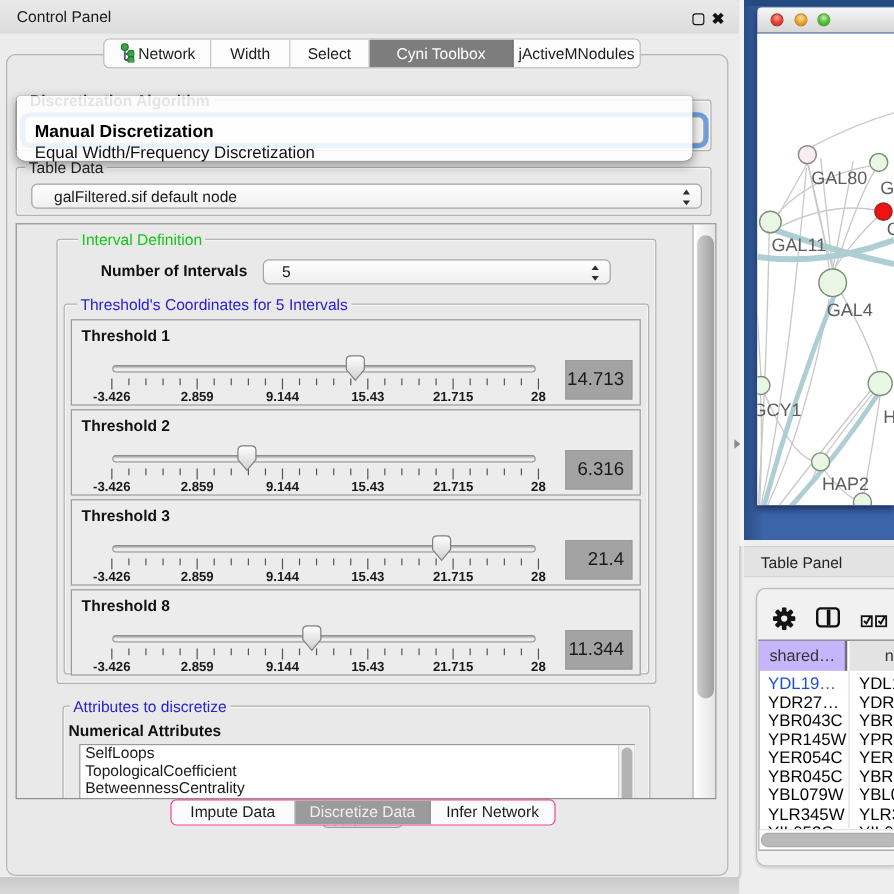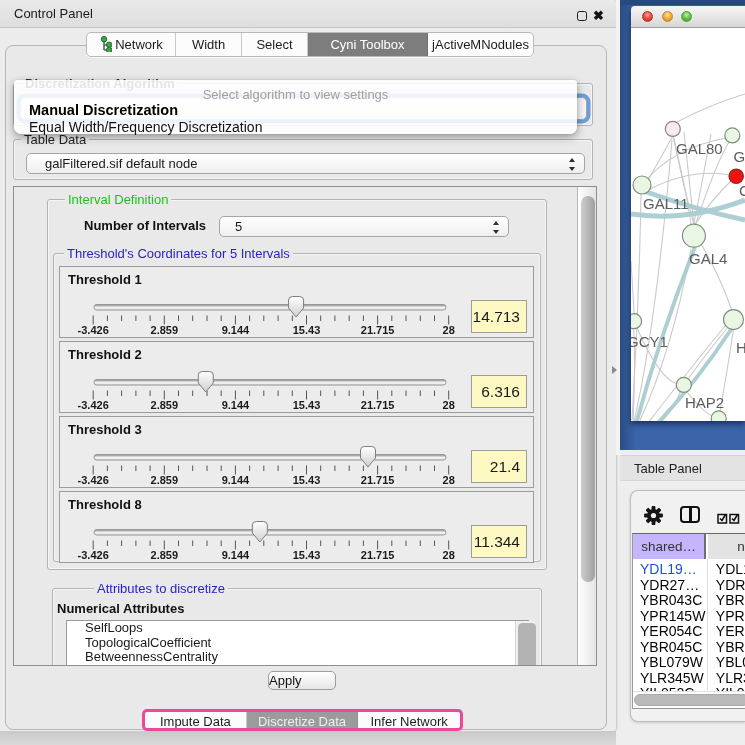--- a/index.html
+++ b/index.html
@@ -25,25 +25,25 @@
 .updn i{position:absolute;left:0;width:0;height:0;border-left:3.5px solid transparent;border-right:3.5px solid transparent;}
 .updn i.u{top:0;border-bottom:4.5px solid #2e2e2e;}
 .updn i.d{bottom:0;border-top:4.5px solid #2e2e2e;}
 
 #spane{left:13px;top:186px;width:584px;height:480px;border:1px solid #8e8e8e;background:#e9e9e9;overflow:hidden;}
 #vsb{left:563px;top:0;width:20px;height:478px;background:linear-gradient(90deg,#ffffff,#e2e2e2);border-left:1px solid #b5b5b5;}
 #vsbthumb{left:2.5px;top:9px;width:14px;height:386px;border-radius:7px;background:linear-gradient(90deg,#cdcdcd,#9f9f9f);}
 
 .trow{position:absolute;left:45px;width:475px;height:72px;background:#ececec;border:1px solid #9b9b9b;}
 .trow .tt{position:absolute;left:8px;top:5px;font-size:13px;font-weight:bold;color:#111;}
-.tfield{position:absolute;left:411px;top:32.5px;width:56px;height:33px;background:#fef9c3;border:1px solid #9c9c9c;font-size:15.5px;color:#1a1a1a;text-align:right;padding:0 6px 0 0;line-height:31px;}
+.tfield{position:absolute;left:411px;top:32.5px;width:56px;height:33px;background:#a3a3a3;border:1px solid #9c9c9c;font-size:15.5px;color:#1a1a1a;text-align:right;padding:0 6px 0 0;line-height:31px;}
 .list{position:absolute;background:#fff;border:1px solid #9a9a9a;font-size:13px;color:#1a1a1a;}
-.list div{padding-left:18px;height:14.5px;line-height:14.5px;}
+.list div{padding-left:4px;height:14.5px;line-height:14.5px;}
 #apply{left:268px;top:671px;width:68px;height:19px;background:linear-gradient(#ffffff,#e6e6e6);border:1px solid #9d9d9d;border-radius:5px;text-align:left;line-height:17px;font-size:13px;color:#111;}
-#bottabs{z-index:5;left:142px;top:709px;width:321px;height:22px;background:#fbfbfb;border:3px solid #ec4899;border-radius:5px;display:flex;overflow:hidden;}
+#bottabs{z-index:5;left:142px;top:666px;width:321px;height:22px;background:#fbfbfb;border:1px solid #ec4899;border-radius:5px;display:flex;overflow:hidden;}
 #bottabs .seg{height:100%;line-height:20px;font-size:13px;color:#1c1c1c;text-align:center;border-right:1px solid #c9c9c9;}
 #bottabs .seg.on{background:#9b9b9b;color:#efefef;border-right:1px solid #8d8d8d;}
 #bottabs .seg.last{border-right:none;}
 #deskstrip{left:0;top:731px;width:616px;height:14px;background:linear-gradient(#c9c9c9,#dadada);}
 
 #bluewin{left:620px;top:0;width:125px;height:450px;background:linear-gradient(90deg,#2b4d84 0px,#3b64a9 16px);}
 #bluewin .topedge{position:absolute;left:0;top:0;width:100%;height:5px;background:#274a80;}
 #macwin{left:631px;top:6px;width:114px;height:415px;box-shadow:0 3px 6px rgba(0,0,30,0.55);}
 #mactitle{left:0;top:0;width:114px;height:22px;background:linear-gradient(#f6f6f6,#d7d7d7);border-bottom:1px solid #9f9f9f;border-radius:4px 0 0 0;}
 .light{position:absolute;top:5px;width:11px;height:11px;border-radius:50%;}
@@ -164,21 +164,21 @@
             <text x="163.4" y="41" font-size="11" font-weight="bold" fill="#1a1a1a" text-anchor="middle" font-family="Liberation Sans, sans-serif">9.144</text>
             <text x="234.5" y="41" font-size="11" font-weight="bold" fill="#1a1a1a" text-anchor="middle" font-family="Liberation Sans, sans-serif">15.43</text>
             <text x="305.6" y="41" font-size="11" font-weight="bold" fill="#1a1a1a" text-anchor="middle" font-family="Liberation Sans, sans-serif">21.715</text>
             <text x="376.7" y="41" font-size="11" font-weight="bold" fill="#1a1a1a" text-anchor="middle" font-family="Liberation Sans, sans-serif">28</text>
             <path d="M184.36 3.5 L191.36 3.5 Q195.36 3.5 195.36 7 L195.36 15 L187.86 24 L180.36 15 L180.36 7 Q180.36 3.5 184.36 3.5 Z" fill="url(#gt)" stroke="#7e7e7e" stroke-width="1"></path>
           </svg></div>
       <div class="tfield">11.344</div>
     </div>
 
     <div class="group" style="left:38px;top:401px;width:490px;height:84px;"></div>
-    <div class="gtitle" style="left:44px;top:394px;color:#2a21cc;margin-left:36px;">Attributes to discretize</div>
+    <div class="gtitle" style="left:44px;top:394px;color:#2a21cc;">Attributes to discretize</div>
     <div class="abs" style="left:43px;top:414px;font-size:13px;font-weight:bold;color:#111;">Numerical Attributes</div>
     <div class="list" style="left:52px;top:433px;width:463px;height:50px;">
       <div>SelfLoops</div>
         <div>TopologicalCoefficient</div>
         <div>BetweennessCentrality</div>
       <div class="abs" style="left:448px;top:0;width:14px;height:50px;background:#f1f1f1;border-left:1px solid #d5d5d5;"></div>
       <div class="abs" style="left:451px;top:1.5px;width:9px;height:60px;border-radius:4.5px;background:#b3b3b3;"></div>
     </div>
     <div class="abs" id="vsb">
         <div class="abs" id="vsbthumb"></div>
@@ -316,21 +316,20 @@
 <div class="abs" style="left:715.8px;top:654.3px;font-size:14px;color:#060606;">YBL0</div>
 <div class="abs" style="left:640px;top:669.8px;font-size:14px;color:#060606;">YLR345W</div>
 <div class="abs" style="left:715.8px;top:669.8px;font-size:14px;color:#060606;">YLR3</div>
 <div class="abs" style="left:640px;top:685.3px;font-size:14px;color:#060606;">YIL052C</div>
 <div class="abs" style="left:715.8px;top:685.3px;font-size:14px;color:#060606;">YIL0</div>
 <div class="abs" style="left:633px;top:690.5px;width:112px;height:17px;background:#fdfdfd;border-top:1px solid #e2e2e2;"></div>
 <div class="abs" style="left:634.4px;top:694.3px;width:115px;height:11.6px;border-radius:6px;background:#b9b9b9;border:1px solid #ababab;"></div>
 <div class="abs" style="left:632px;top:707.5px;width:113px;height:1px;background:#9a9a9a;"></div>
 
 <div class="abs" id="popup">
-  <div class="i1">Select algorithm to view settings</div>
   <div class="i2">Manual Discretization</div>
   <div class="i3">Equal Width/Frequency Discretization</div>
 </div>
 <svg width="0" height="0" style="position:absolute;">
     <defs>
 <linearGradient id="gg" x1="0" y1="0" x2="0" y2="1">
         <stop offset="0" stop-color="#8e8e8e"></stop>
         <stop offset="0.55" stop-color="#f5f5f5"></stop>
         <stop offset="1" stop-color="#dedede"></stop>
       </linearGradient>

